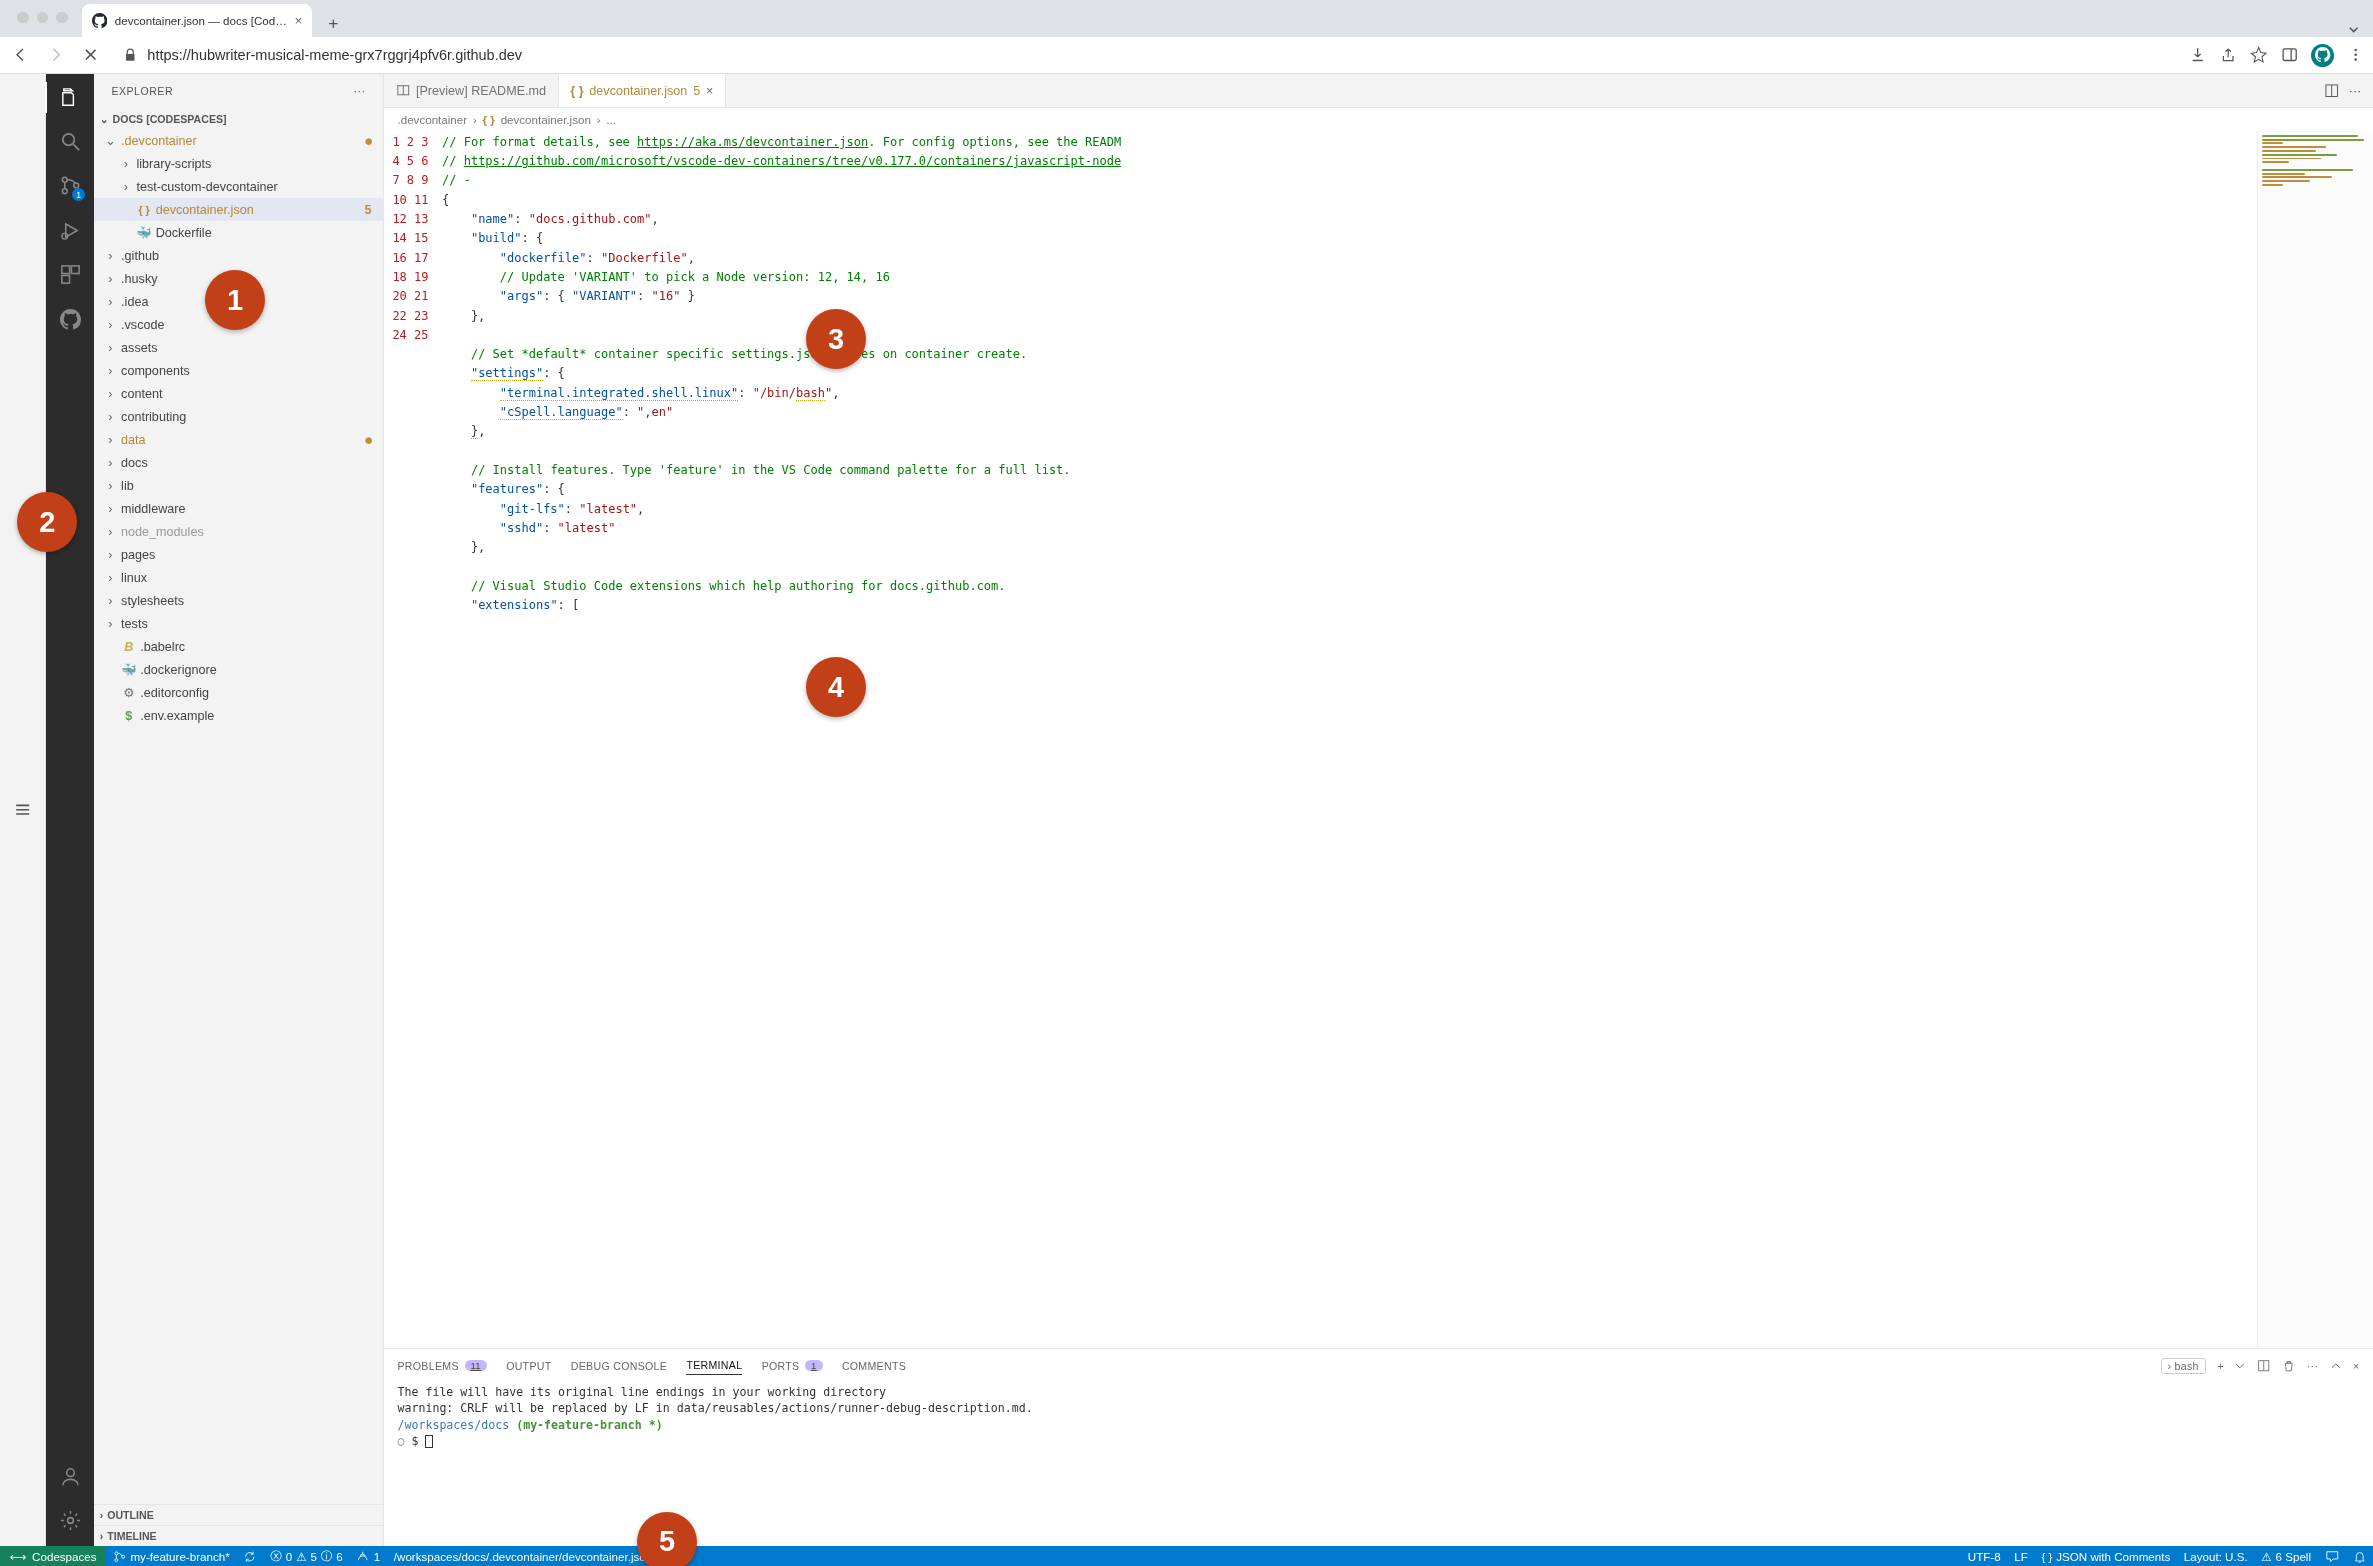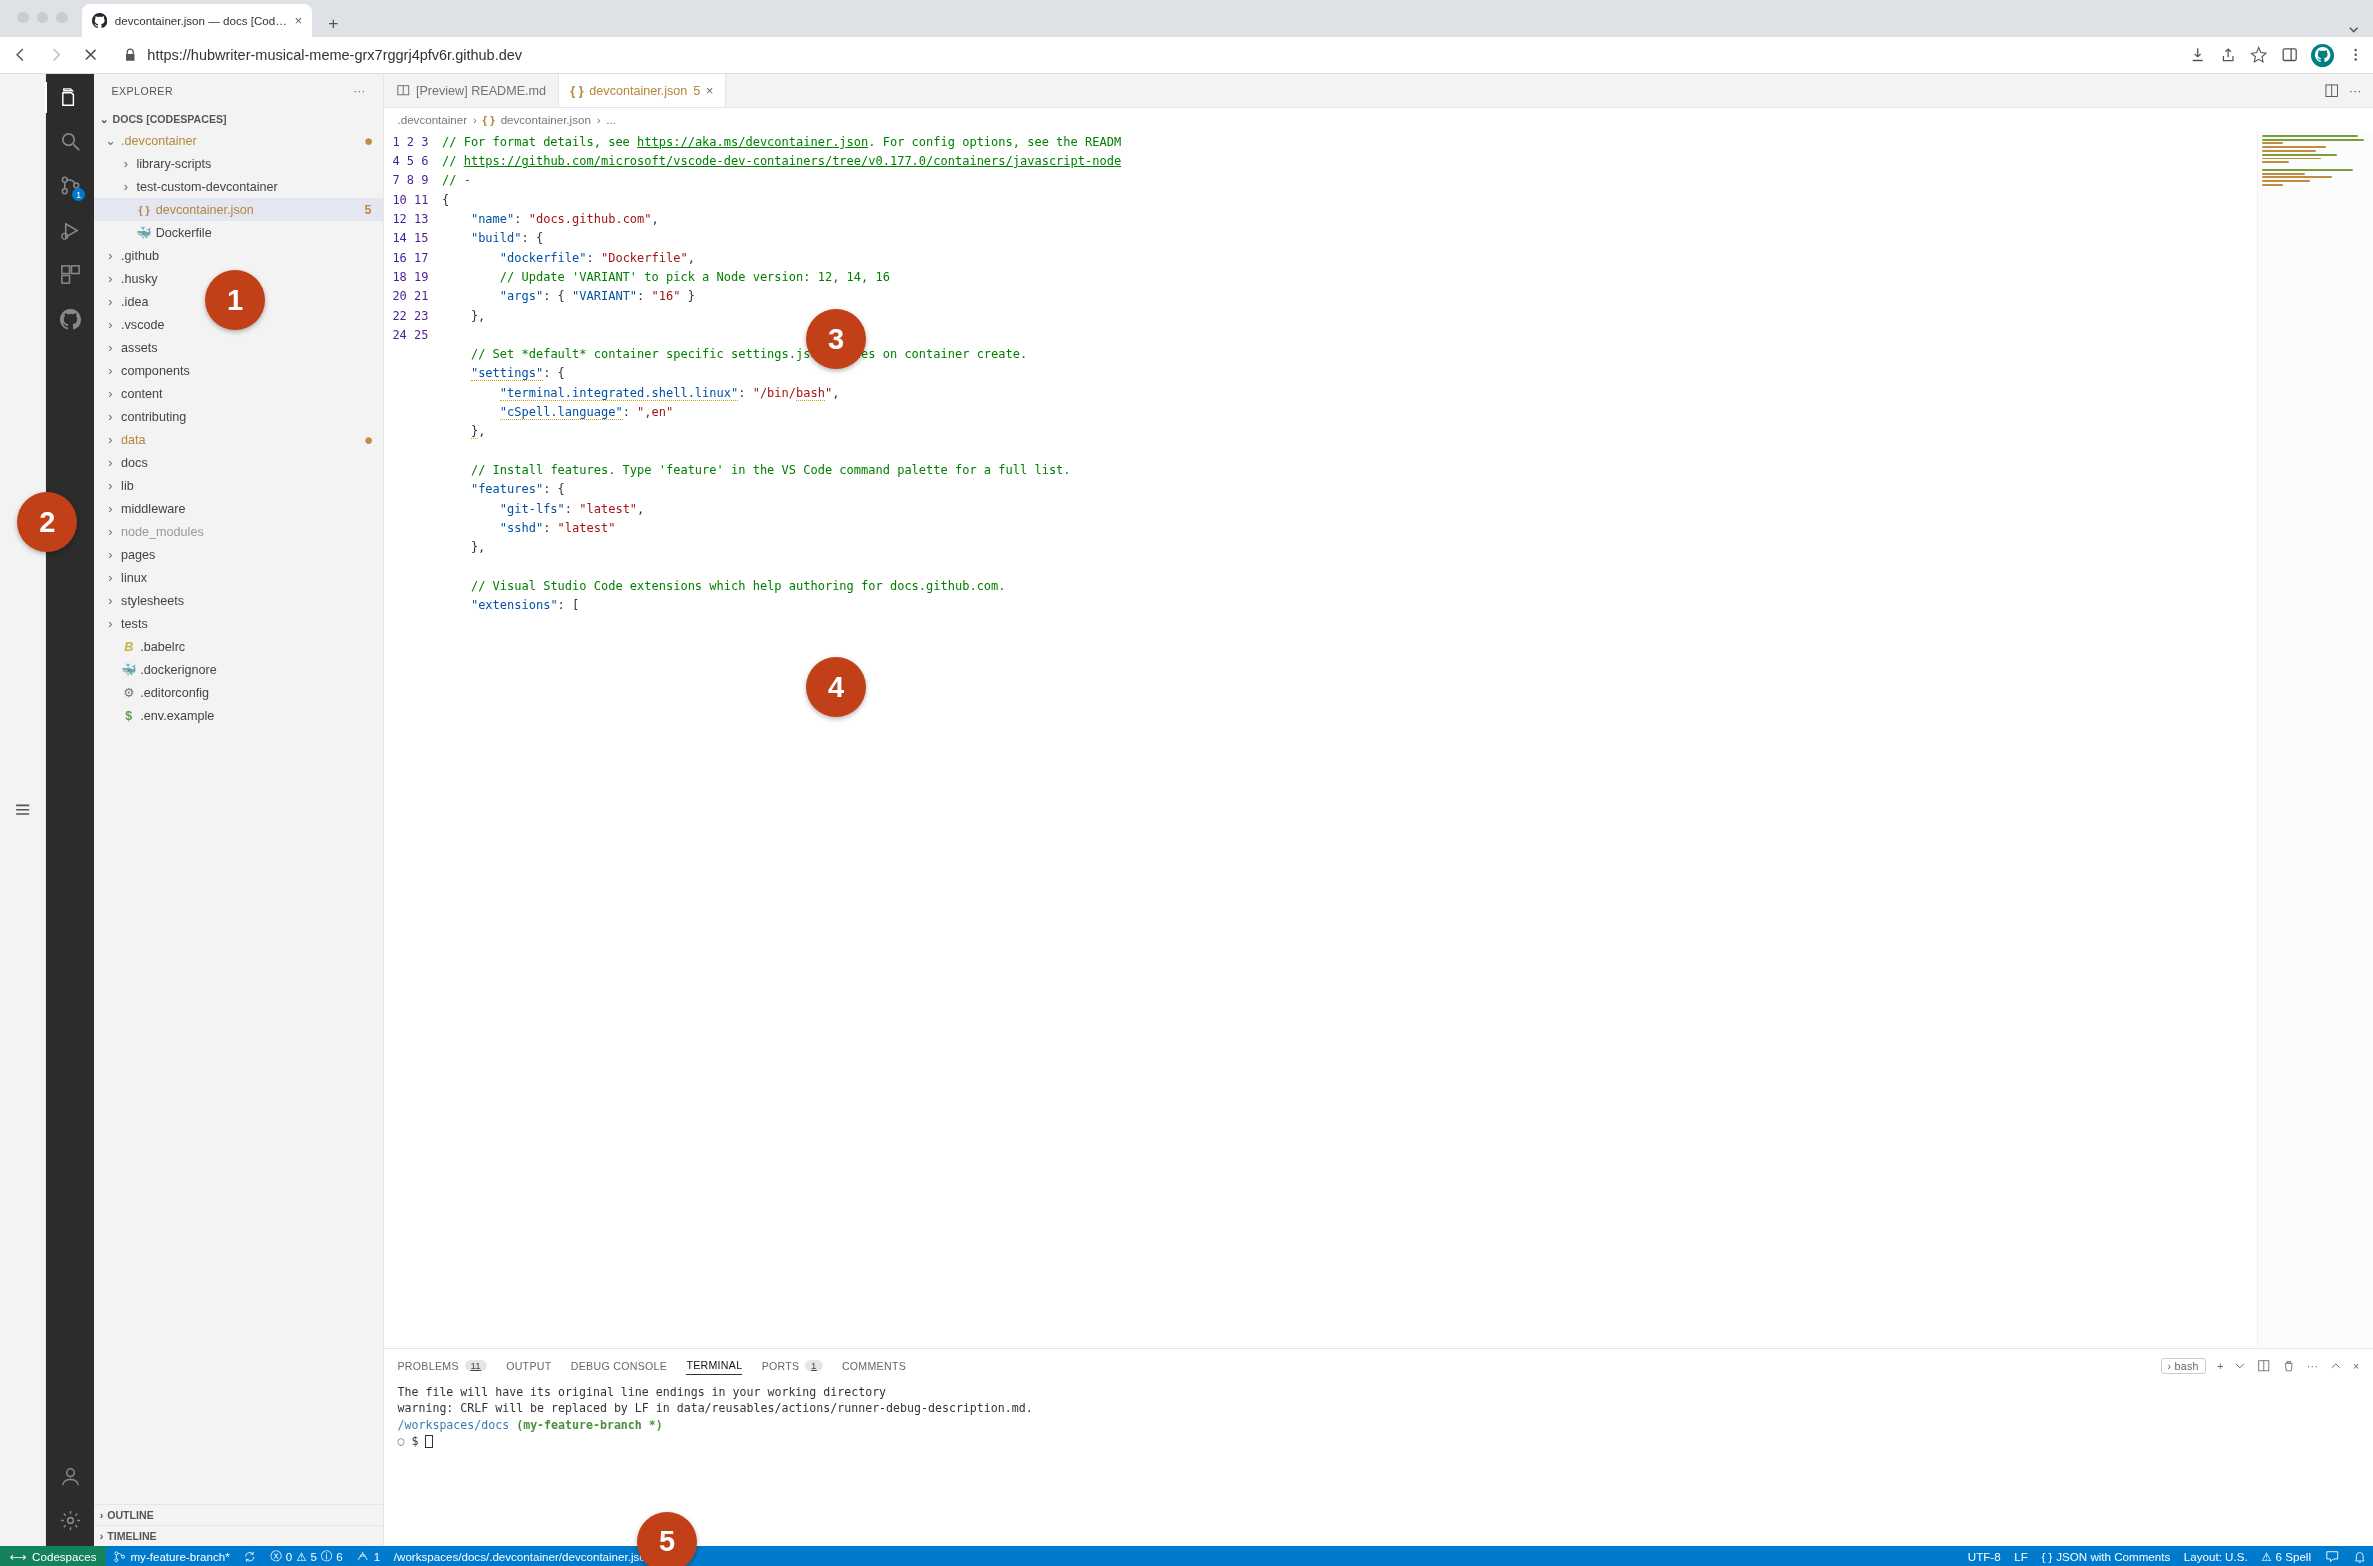--- a/index.html
+++ b/index.html
@@ -41,34 +41,34 @@
 .tree-row.dim { color:#999; }
 .editor-area { flex:1; display:flex; flex-direction:column; min-width:0; background:#fff; }
 .ed-tabs { height:34px; background:#f3f3f3; display:flex; align-items:stretch; border-bottom:1px solid #e5e5e5; }
 .ed-tab { display:flex; align-items:center; gap:5.8px; padding:0 11.6px; font-size:12.6px; color:#737373; border-right:1px solid #e5e5e5; }
 .ed-tab.active { background:#fff; color:#b5873a; }
 .ed-tab .close { color:#666; }
 .ed-tab .count { color:#b5873a; }
 .ed-tabs .tab-actions { margin-left:auto; display:flex; align-items:center; gap:9.7px; padding-right:11.6px; color:#555; }
 .breadcrumbs { height:23px; display:flex; align-items:center; gap:5.8px; padding-left:13.5px; font-size:11.6px; color:#777; }
 .code-wrap { flex:1; display:flex; overflow:hidden; position:relative; }
-.gutter { width:58px; text-align:right; padding-right:13.5px; background:#fff; color:#4c1d95; font-family:Menlo,Consolas,monospace; font-size:12px; line-height:19.3px; padding-top:1.9px; user-select:none; }
+.gutter { width:58px; text-align:right; padding-right:13.5px; background:#fff; color:#b91c1c; font-family:Menlo,Consolas,monospace; font-size:12px; line-height:19.3px; padding-top:1.9px; user-select:none; }
 .code { flex:1; font-family:Menlo,Consolas,monospace; font-size:12px; line-height:19.3px; white-space:pre; padding-top:1.9px; overflow:hidden; color:#333; }
 .c-green { color:#008000; }
 .c-blue { color:#0451a5; }
 .c-red { color:#a31515; }
 .c-link { color:#008000; text-decoration:underline; }
 .squiggle { border-bottom: 1.9px dotted #cca700; }
 .minimap { width:116px; background:#fcfcfc; border-left:1px solid #f0f0f0; padding:3.9px; }
 .minimap .ln { height:1.9px; margin-bottom:1.9px; border-radius:1px; }
 .panel { height:198px; border-top:1px solid #e5e5e5; display:flex; flex-direction:column; }
 .panel-tabs { height:33px; display:flex; align-items:center; gap:19.3px; padding:0 13.5px; font-size:10.6px; color:#666; letter-spacing:0.3px; }
 .panel-tabs .ptab { display:flex; align-items:center; gap:5.8px; }
 .panel-tabs .ptab.active { color:#111; border-bottom:1px solid #333; padding-bottom:2.9px; margin-bottom:-2.9px; }
-.panel-tabs .pill { background:#e5e5e5; border-radius:8.7px; padding:0 5.8px; font-size:9.7px; color:#444;text-decoration:underline; }
+.panel-tabs .pill { background:#c4b5fd; border-radius:8.7px; padding:0 5.8px; font-size:9.7px; color:#444;text-decoration:underline; }
 .panel-tabs .pactions { margin-left:auto; display:flex; align-items:center; gap:11.6px; color:#666; }
 .panel-body { flex:1; padding: 1.9px 13.5px; font-family:Menlo,Consolas,monospace; font-size:11.6px; line-height:16.4px; overflow:hidden; }
 .statusbar { height:21px; background:#007acc; color:#fff; display:flex; align-items:center; font-size:11.6px; }
 .statusbar .cs { background:#16825d; height:100%; display:flex; align-items:center; padding:0 9.7px; gap:5.8px; }
 .statusbar .item { padding:0 6.8px; display:flex; align-items:center; gap:3.9px; height:100%; }
 .statusbar .spacer { flex:1; }
 .callout { position:absolute; width:60px; height:60px; border-radius:50%; background:#c24018; color:#fff; display:flex; align-items:center; justify-content:center; font-size:29px; font-weight:600; z-index:100; box-shadow:0 1.9px 5.8px rgba(0,0,0,.3); }
 svg { display:block; }
 </style>
 </head>

